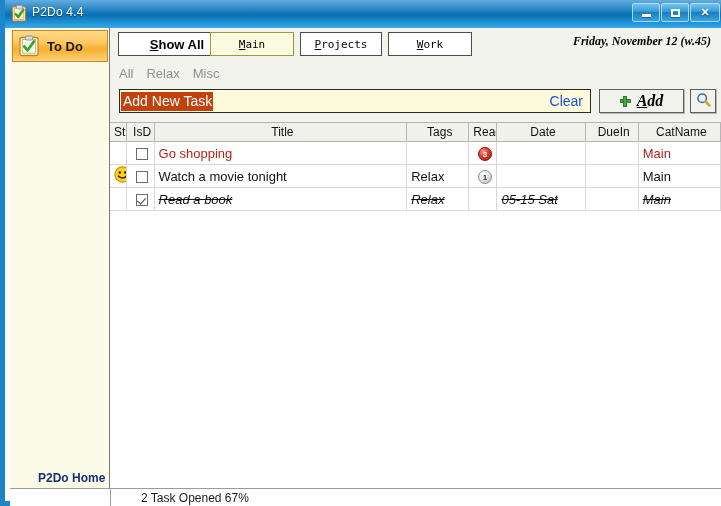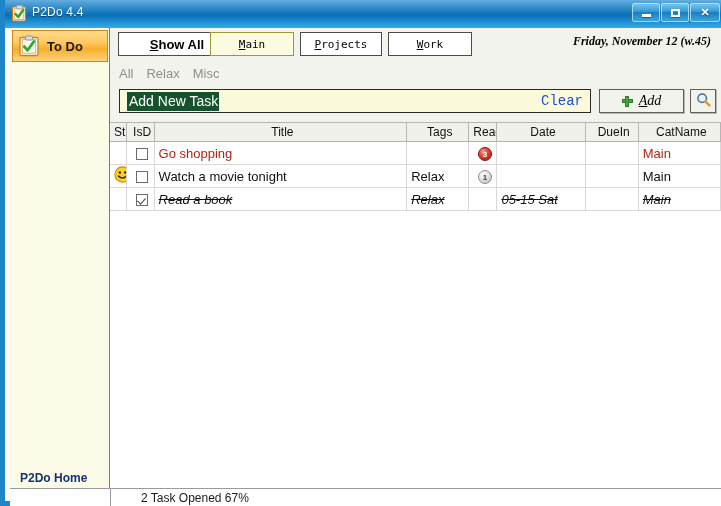--- a/index.html
+++ b/index.html
@@ -137,21 +137,21 @@
   }
   .todo-label {
     margin-left: 7px;
     font-size: 13px;
     font-weight: bold;
     color: #1a1a1a;
     font-family: "Liberation Sans", sans-serif;
   }
   .side-link {
     position: absolute;
-    left: 10px;
+    left: 28px;
     font-size: 12px;
     font-weight: bold;
     color: #16307a;
     font-family: "Liberation Sans", sans-serif;
     cursor: default;
   }
   .side-home { top: 443px; }
   .side-settings { top: 468px; }
   .side-sep {
     position: absolute;
@@ -247,34 +247,34 @@
     left: 9px; top: 5px;
     width: 472px; height: 24px;
     box-sizing: border-box;
     border: 1px solid #2a2a2a;
     background: #fbfbdc;
     display: flex;
     align-items: center;
     cursor: text;
   }
   .sel-text {
-    margin-left: 7px;
-    background: #14532d;
+    margin-left: 1px;
+    background: #c2410c;
     color: #ffffff;
     font-size: 14px;
     line-height: 17px;
     padding: 1px 1px 1px 2px;
     font-family: "Liberation Sans", sans-serif;
   }
   .clear-link {
     position: absolute;
     right: 7px;
     color: #1f4fd0;
     font-size: 14px;
-    font-family: Liberation Mono, monospace;
+    font-family: Liberation Sans, sans-serif;
     cursor: pointer;
   }
   .add-btn {
     position: absolute;
     left: 489px; top: 5px;
     width: 85px; height: 24px;
     box-sizing: border-box;
     border: 1px solid #5f5f5f;
     background: #f3f3ee;
     display: flex;
@@ -294,22 +294,23 @@
     position: absolute;
     background: #49a543;
     border: 1px solid #2e7d2b;
     box-sizing: border-box;
   }
   .plus-icon:before { left: 0; top: 3.5px; width: 11px; height: 4px; }
   .plus-icon:after  { left: 3.5px; top: 0; width: 4px; height: 11px; }
   .add-label {
     font-family: "Liberation Serif", serif;
     font-style: italic;
-    font-size: 14px;
+    font-size: 16px;
     color: #000000;
+    font-weight: bold;
   }
   .search-btn {
     position: absolute;
     left: 580px; top: 5px;
     width: 26px; height: 24px;
     box-sizing: border-box;
     border: 1px solid #5f5f5f;
     background: #f3f3ee;
     display: flex;
     align-items: center;

